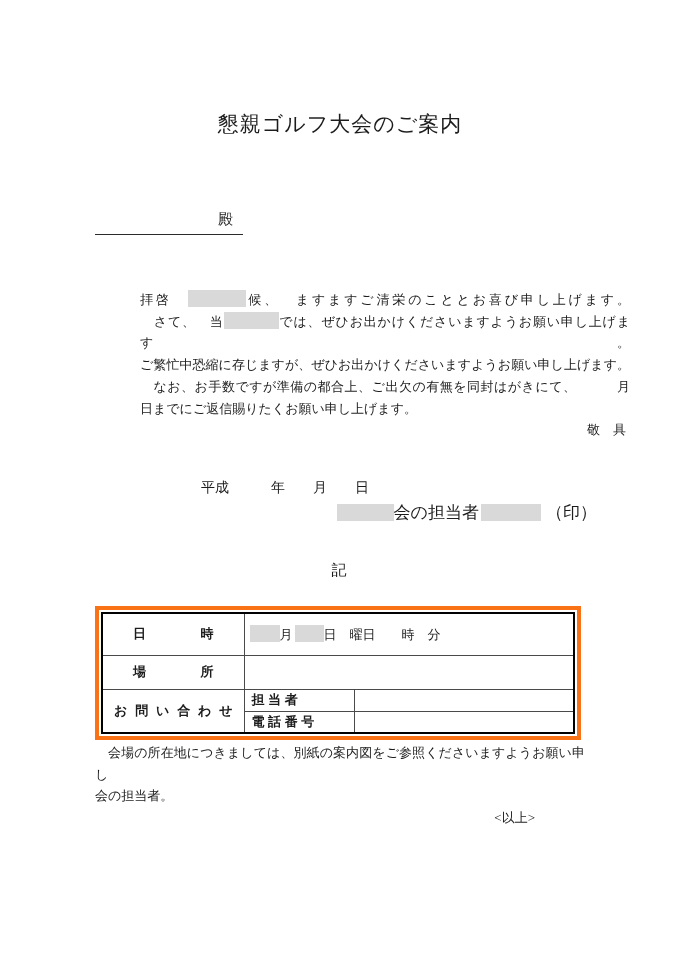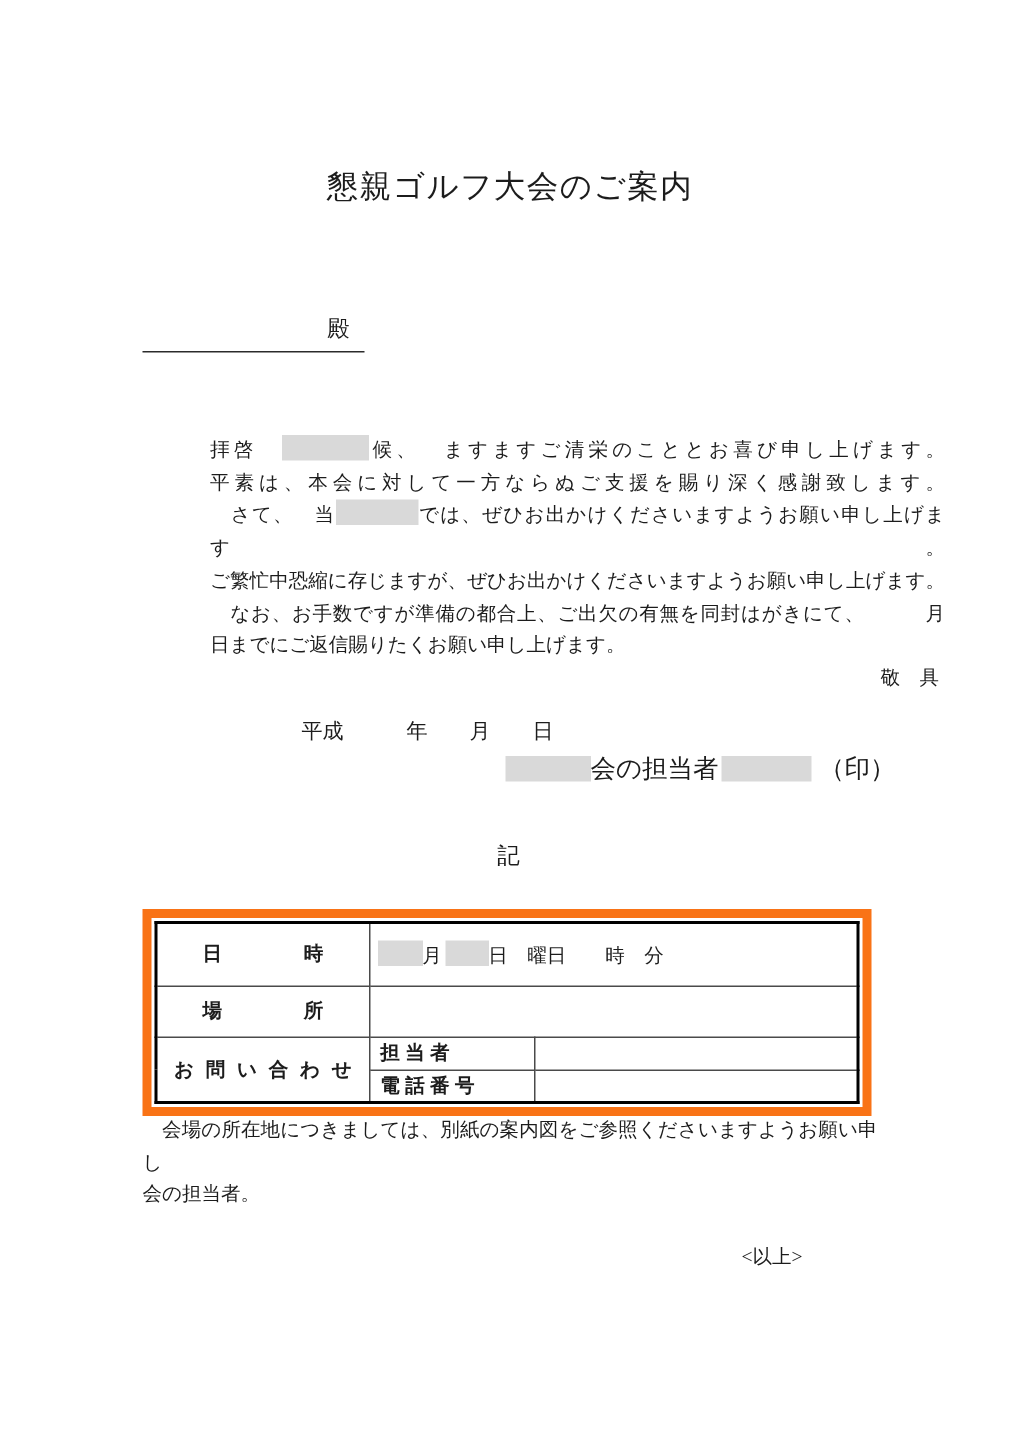--- a/index.html
+++ b/index.html
@@ -41,21 +41,21 @@
     position:absolute; top:501px; left:0; right:83px;
     text-align:right; font-size:17px;
   }
   .seal { margin-left:5px; }
   .record-marker {
     position:absolute; top:561px; left:0; right:0;
     text-align:center; font-size:15px; letter-spacing:2px;
   }
   .table-wrap {
     position:absolute; top:606px; left:95px; width:486px;
-    border:6px solid #f97316; padding:2px; background:#fff;
+    border:4px solid #f97316; padding:2px; background:#fff;
   }
   table.details {
     width:100%; border-collapse:collapse;
     border:2px solid #000;
   }
   table.details td {
     border:1px solid #4a4a4a;
     vertical-align:middle;
     font-size:13px;
   }
@@ -74,21 +74,21 @@
   }
   td.valcell { padding-left:5px; }
   tr.r1 td { height:42px; }
   tr.r2 td { height:34px; }
   tr.r3a td { height:22px; }
   tr.r3b td { height:22px; }
   .footer-block {
     position:absolute; top:742px; left:95px; width:490px;
     font-size:13px; line-height:21.7px;
   }
-  .end-line { text-align:right; text-align-last:right; padding-right:50px;margin-top:20px; }
+  .end-line { text-align:right; text-align-last:right; padding-right:50px; }
   .ph {
     display:inline-block;
     background:#d9d9d9;
     height:17px;
     vertical-align:-3px;
   }
   .ph-greeting { width:58px; }
   .ph-org { width:55px; }
   .ph-sig-org { width:57px; }
   .ph-sig-name { width:60px; margin-left:2px; }
@@ -101,21 +101,20 @@
 <div class="page">
 
   <h1 class="title">懇親ゴルフ大会のご案内</h1>
 
   <div class="addressee">
     <span>殿</span>
   </div>
 
   <div class="body-block">
     <div class="jline"><span>拝啓　</span><span class="ph ph-greeting"></span><span>候、　ますますご清栄のこととお喜び申し上げます。</span></div>
-    <div class="jline">平素は、本会に対して一方ならぬご支援を賜り深く感謝致します。</div>
     <div class="jline"><span>　さて、　当</span><span class="ph ph-org"></span><span>では、ぜひお出かけくださいますようお願い申し上げます。</span></div>
     <div class="jline">ご繁忙中恐縮に存じますが、ぜひお出かけくださいますようお願い申し上げます。</div>
     <div class="jline">　なお、お手数ですが準備の都合上、ご出欠の有無を同封はがきにて、　　　月</div>
     <div>日までにご返信賜りたくお願い申し上げます。</div>
     <div class="closing-line">敬　具</div>
   </div>
 
   <div class="date-line">平成　　　年　　月　　日</div>
 
   <div class="signature-line"><span class="ph ph-sig-org"></span><span>会の担当者</span><span class="ph ph-sig-name"></span><span class="seal">（印）</span></div>

